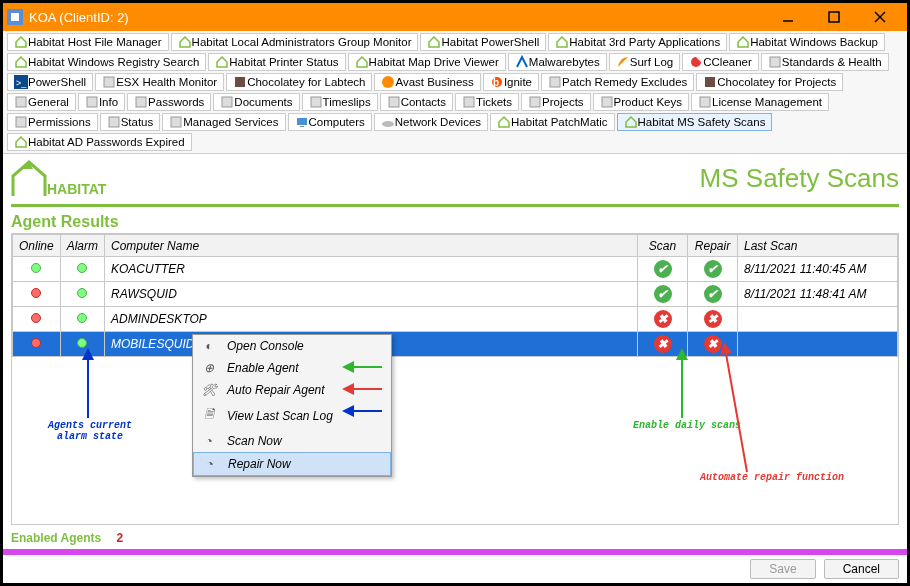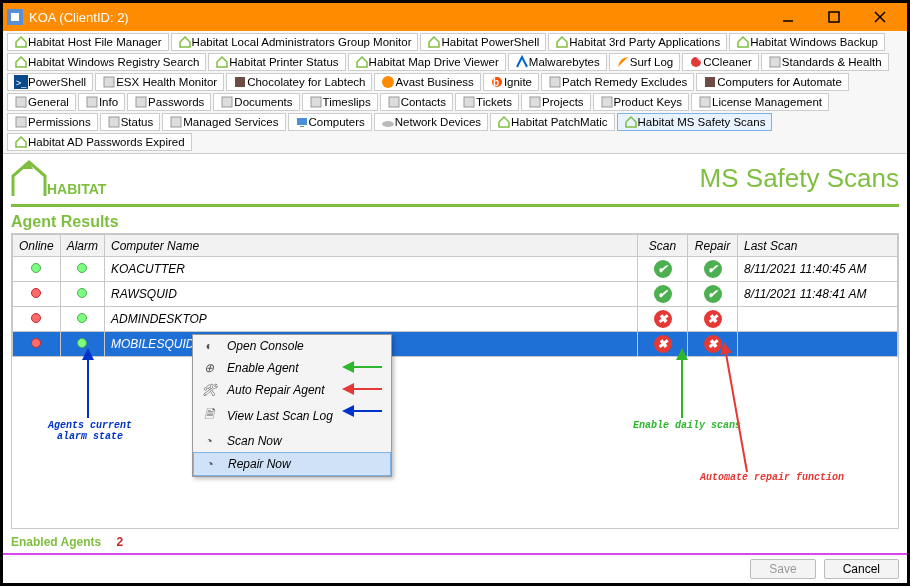--- a/index.html
+++ b/index.html
@@ -34,21 +34,21 @@
   tr.sel td { background:#1e6fd6; color:#fff; }
   .table-wrap { border:1px solid #c8c8c8; flex:1; position:relative; overflow:hidden;font-style:italic; }
   .ctxmenu { position:absolute; left:180px; top:100px; width:200px; background:#f4f4f4; border:1px solid #999; box-shadow:2px 2px 4px rgba(0,0,0,.25); font-size:12px; }
   .ctxrow { display:flex; align-items:center; gap:10px; padding:4px 10px 4px 8px; cursor:pointer; }
   .ctxrow .cicon { width:16px; display:flex; justify-content:center; color:#555; }
   .ctxrow.hl { background:#cfe2f7; border:1px solid #7fb3e6; }
   .annotation { position:absolute; font-family: "Courier New", monospace; font-size:10px; font-weight:bold; text-align:center; line-height:1.1; }
   .ann-blue { color:#0033cc; }
   .ann-green { color:#2fb62f; }
   .ann-red { color:#e53935; }
-  .footer { display:flex; align-items:center; padding:4px 8px; border-top:2px solid #d946ef; font-size:12px; }
+  .footer { display:flex; align-items:center; padding:4px 8px; border-top:6px solid #d946ef; font-size:12px; }
   .footer .btn { margin-left:8px; padding:2px 18px; border:1px solid #bbb; background:#f4f4f4; font-size:12px; border-radius:2px; cursor:pointer; }
   .footer .btn[disabled] { color:#999; }
   .filler { flex:1; }
   svg.arrow { position:absolute; overflow:visible; }
 </style>
 </head>
 <body>
 
 <div class="window">
 
@@ -225,21 +225,21 @@
           </svg>
         </span>
         <span>Patch Remedy Excludes</span>
       </div>
       <div class="tbtn">
         <span class="ti">
           <svg width="14" height="14">
             <rect x="2" y="2" width="10" height="10" fill="#6d4c41"></rect>
           </svg>
         </span>
-        <span>Computers for Automate</span>
+        <span>Chocolatey for Projects</span>
       </div>
       <div class="tbtn">
         <span class="ti">
           <svg width="14" height="14">
             <rect x="2" y="2" width="10" height="10" fill="#ddd" stroke="#999"></rect>
           </svg>
         </span>
         <span>General</span>
       </div>
       <div class="tbtn">

